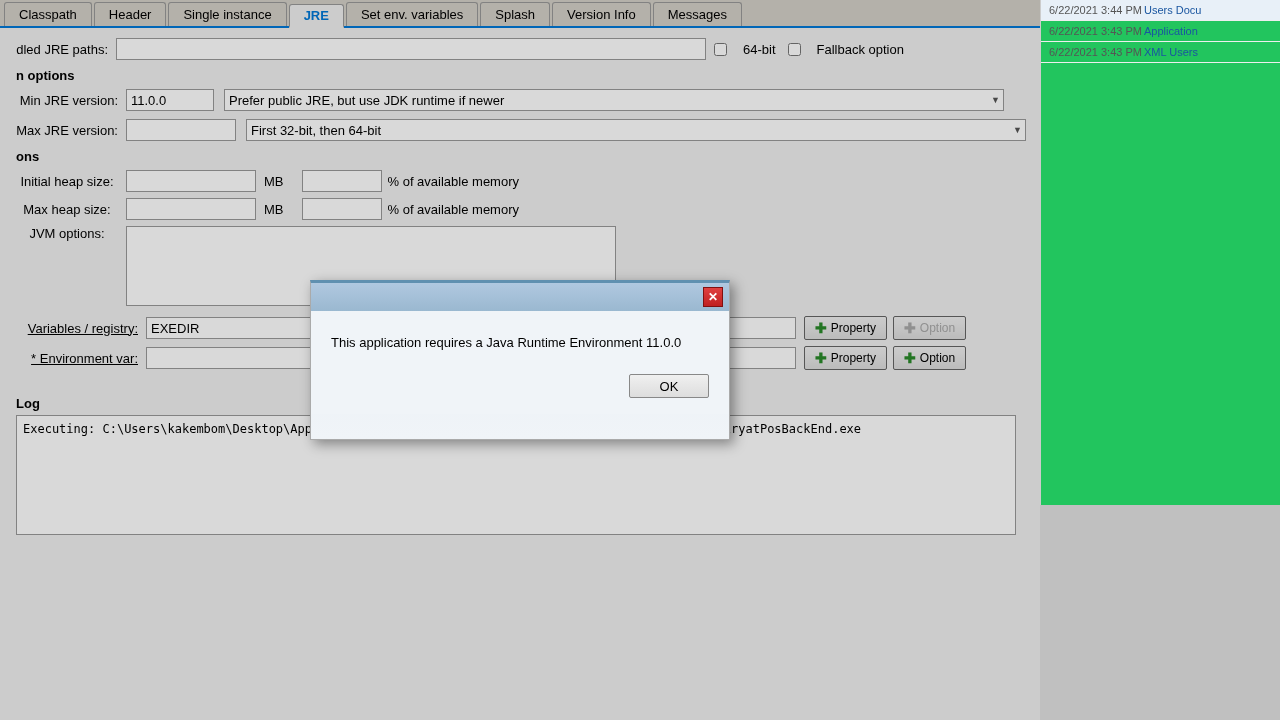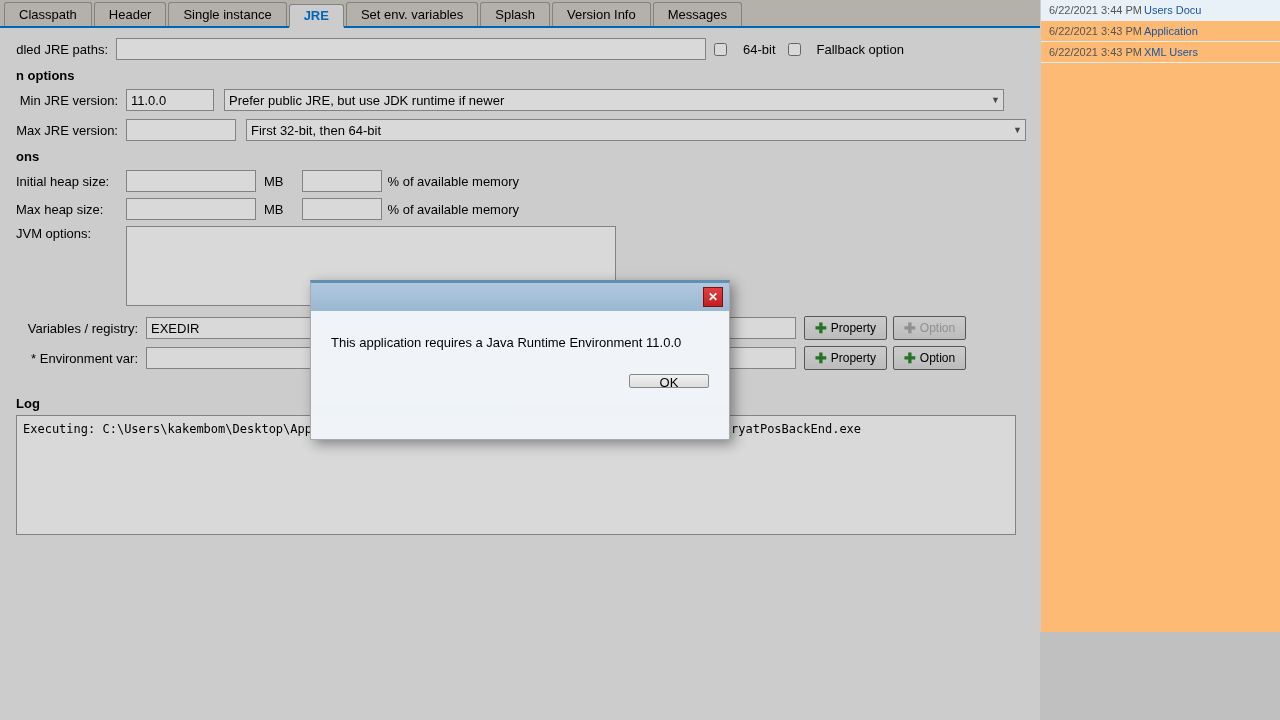--- a/index.html
+++ b/index.html
@@ -142,21 +142,21 @@
     }
 
     .heap-row {
       display: flex;
       align-items: center;
       margin-bottom: 6px;
     }
 
     .heap-label {
       min-width: 110px;
-      text-align: left;
+      text-align: center;
       padding-right: 8px;
       font-size: 13px;
     }
 
     .heap-input {
       width: 130px;
       height: 22px;
       border: 1px solid #999;
       background: #fff;
       font-size: 13px;
@@ -218,20 +218,21 @@
       display: flex;
       align-items: center;
       margin-bottom: 6px;
     }
 
     .var-label {
       min-width: 130px;
       text-align: right;
       padding-right: 8px;
       font-size: 13px;
+      text-decoration: underline;
     }
 
     .var-input {
       width: 650px;
       height: 22px;
       border: 1px solid #999;
       background: #fff;
       font-size: 13px;
       padding: 2px 4px;
     }
@@ -337,33 +338,33 @@
       margin-bottom: 24px;
     }
 
     .dialog-buttons {
       display: flex;
       justify-content: flex-end;
     }
 
     .dialog-ok-btn {
       width: 80px;
-      height: 14px;
+      height: 24px;
       border: 1px solid #888;
       background: linear-gradient(to bottom, #f0f0f0, #ddd);
       cursor: pointer;
       font-size: 13px;
       border-radius: 2px;
     }
 
     
     .right-panel {
       width: 240px;
-      height: 632px;
-      background: #fdba74;
+      height: 505px;
+      background: #22c55e;
       border-left: 1px solid #ccc;
       overflow: hidden;
     }
 
     .right-panel-row {
       display: flex;
       align-items: center;
       padding: 4px 8px;
       border-bottom: 1px solid #eee;
       font-size: 12px;

